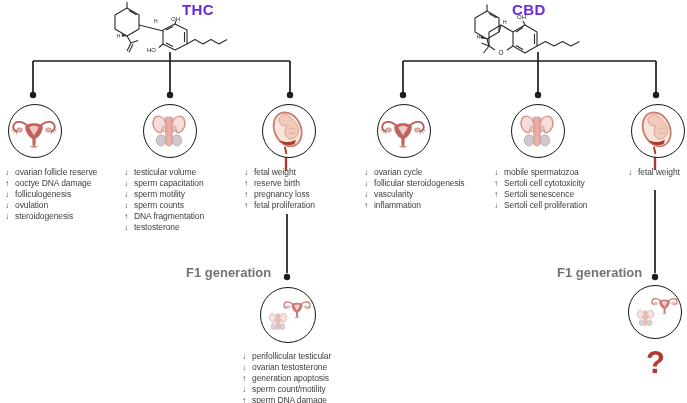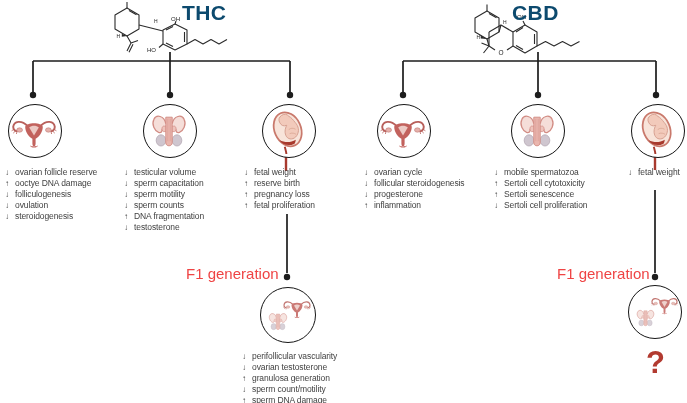--- a/index.html
+++ b/index.html
@@ -1,30 +1,30 @@
 <!DOCTYPE html>
 <html><head>
 <meta charset="utf-8">
 <style>
   html,body{margin:0;padding:0;background:#fff;}
   .canvas{position:relative;width:687px;height:403px;background:#fff;
           font-family:"Liberation Sans",sans-serif;overflow:hidden;}
   svg.overlay{position:absolute;left:0;top:0;}
   svg.mol{position:absolute;}
   .mol text{font-family:"Liberation Sans",sans-serif;fill:#222;}
-  .chem-label{position:absolute;font-size:21px;font-weight:600;color:#0c4a6e;
+  .chem-label{position:absolute;font-size:15px;font-weight:600;color:#6d28d9;
               letter-spacing:.4px;white-space:nowrap;}
   .organ-circle{position:absolute;border:1.7px solid #161616;border-radius:50%;
                 background:#fff;box-sizing:border-box;}
   .organ-circle > svg{position:absolute;}
   .effects{position:absolute;font-size:8.5px;line-height:10px;color:#3f3f3f;
            letter-spacing:-0.1px;white-space:nowrap;}
   .effect-row{display:flex;align-items:baseline;gap:3px;}
   .arr{font-size:8px;flex:0 0 7px;width:7px;text-align:left;}
-  .f1-label{position:absolute;font-size:15px;font-weight:400;color:#ef4444;white-space:nowrap;}
+  .f1-label{position:absolute;font-size:13px;font-weight:700;color:#737373;white-space:nowrap;}
   .qmark{position:absolute;font-size:31px;font-weight:700;color:#b23a30;line-height:1;}
   .defs-hidden{position:absolute;width:0;height:0;overflow:hidden;}
 </style>
 </head>
 <body>
 
 <div class="canvas">
 
   <svg class="defs-hidden" aria-hidden="true">
     <defs>
@@ -229,21 +229,21 @@
       <div class="effect-row">
         <span class="arr">↓</span>
         <span>ovarian cycle</span>
       </div>
       <div class="effect-row">
         <span class="arr">↓</span>
         <span>follicular steroidogenesis</span>
       </div>
       <div class="effect-row">
         <span class="arr">↓</span>
-        <span>progesterone</span>
+        <span>vascularity</span>
       </div>
       <div class="effect-row">
         <span class="arr">↑</span>
         <span>inflammation</span>
       </div>
     </div>
   <div class="effects" style="left:494px;top:167px">
       <div class="effect-row">
         <span class="arr">↓</span>
         <span>mobile spermatozoa</span>
@@ -273,29 +273,29 @@
     <svg width="30" height="30" style="left:21px;top:4px;opacity:.85">
         <use href="#sym-female"></use>
       </svg>
     <svg width="26" height="26" style="left:4px;top:20px;opacity:.8">
         <use href="#sym-male"></use>
       </svg>
   </div>
   <div class="effects" style="left:242px;top:351px">
       <div class="effect-row">
         <span class="arr">↓</span>
-        <span>perifollicular vascularity</span>
+        <span>perifollicular testicular</span>
       </div>
       <div class="effect-row">
         <span class="arr">↓</span>
         <span>ovarian testosterone</span>
       </div>
       <div class="effect-row">
         <span class="arr">↑</span>
-        <span>granulosa generation</span>
+        <span>generation apoptosis</span>
       </div>
       <div class="effect-row">
         <span class="arr">↓</span>
         <span>sperm count/motility</span>
       </div>
       <div class="effect-row">
         <span class="arr">↑</span>
         <span>sperm DNA damage</span>
       </div>
     </div>

